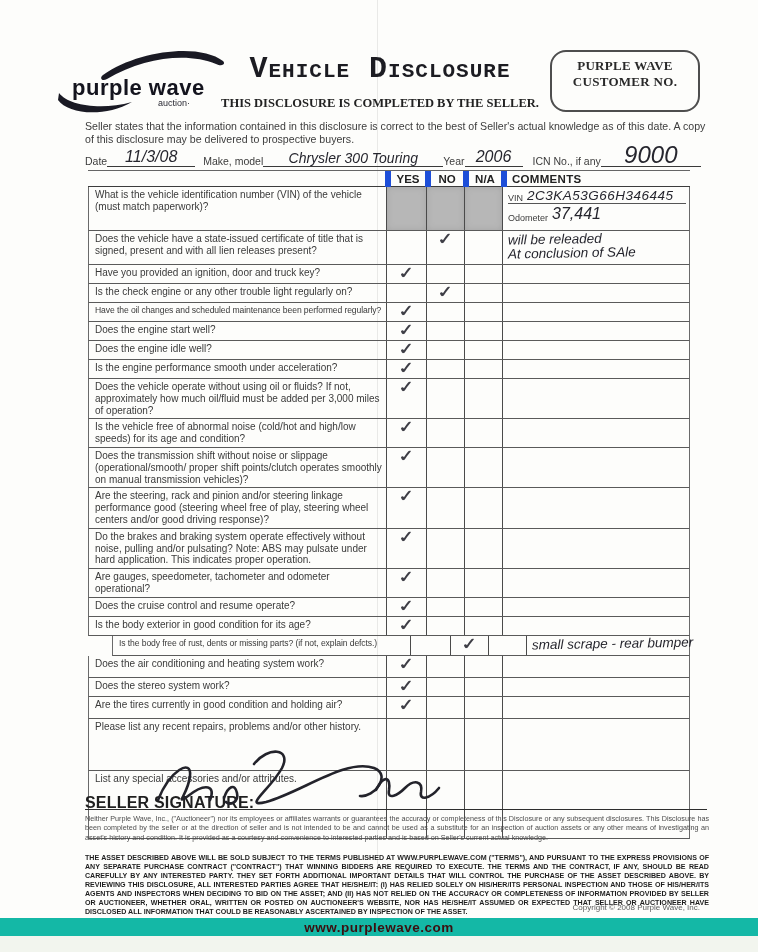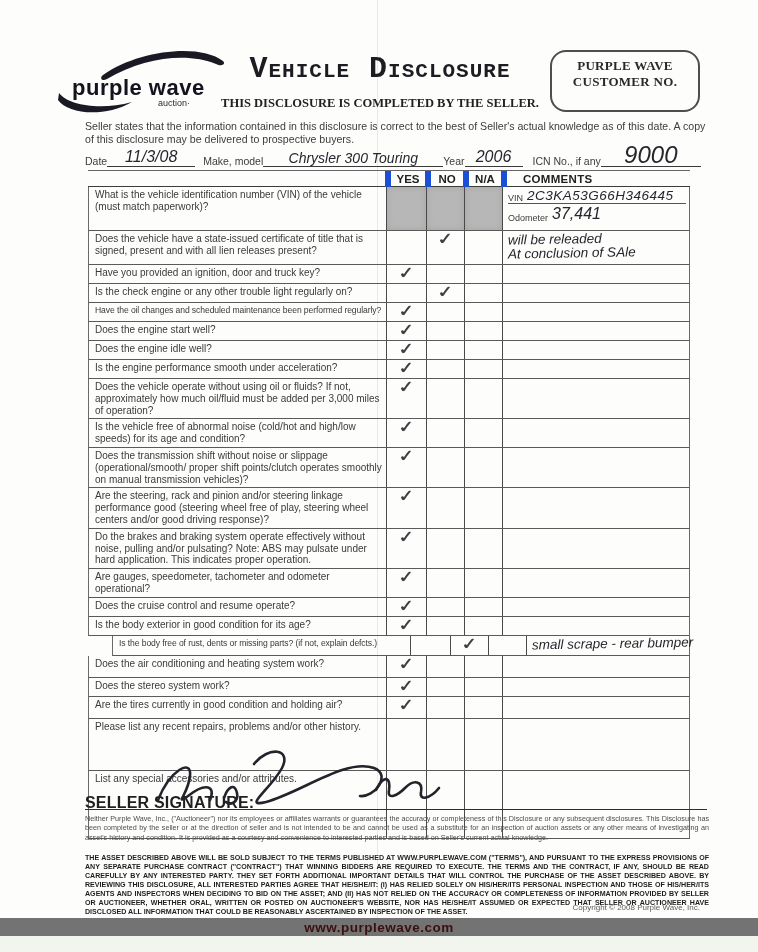--- a/index.html
+++ b/index.html
@@ -32,21 +32,21 @@
   .v-make { width:180px; font-size:14px; }
   .v-year { width:58px; font-size:16px; }
   .v-icn  { width:100px; font-size:24px; line-height:22px; }
 
   
   .vtable { position:absolute; left:88px; top:170px; width:602px; }
   .thead { display:grid; grid-template-columns:297px 40px 38px 38px 1fr; border-top:1px solid #666;
            border-bottom:1.5px solid #3c3c3c; height:17px; }
   .hcell { border-left:6px solid #1d4ed8; font-weight:bold; font-size:11.5px; color:#222;
            text-align:center; line-height:16px; }
-  .hcom { text-align:left; padding-left:16px; letter-spacing:0.3px; }
+  .hcom { text-align:left; padding-left:5px; letter-spacing:0.3px; }
   .trow { display:grid; grid-template-columns:297px 40px 38px 38px 1fr;
           border-bottom:1px solid #5a5a5a; border-left:1px solid #6a6a6a; border-right:1px solid #6a6a6a; }
   .qcell { padding:2px 4px 2px 6px; font-size:10px; line-height:11.8px; color:#3a3a3a; }
   .trow.small .qcell { font-size:8.6px; line-height:10px; letter-spacing:-0.1px; }
   .acell { border-left:1px solid #4a4a4a; text-align:center; position:relative; }
   .acell.shaded { background:#b7b7b7; box-shadow:inset 0 0 6px #a5a5a5; }
   .mcell { border-left:1px solid #4a4a4a; padding:1px 3px 0 5px; overflow:visible; }
   .chk { display:inline-block; font-size:15px; font-weight:bold; color:#3e3e46;
          transform:rotate(-6deg) scaleX(1.25); position:relative; top:-1px; }
   .vinline { display:flex; align-items:flex-end; border-bottom:1px solid #555; margin-bottom:1px; }
@@ -61,21 +61,21 @@
   .siglabel { position:absolute; left:85px; top:794px; font-size:16px; font-weight:bold; color:#1f1f1f; letter-spacing:0.2px; }
   .sigsvg { position:absolute; left:150px; top:742px; width:300px; height:75px; }
   .legal1 { position:absolute; left:85px; top:814px; width:624px; font-size:7.2px; line-height:9.4px;
             color:#4c4c4c; text-align:justify; }
   .legal2 { position:absolute; left:85px; top:854px; width:624px; font-size:7.1px; line-height:9px;
             color:#1e1e1e; font-weight:bold; text-align:justify; }
   .copyright { position:absolute; right:58px; top:903px; font-family:Liberation Sans, sans-serif;
                font-size:8px; color:#5d5d5d; }
 
   
-  .footbar { position:absolute; left:0; top:918px; width:758px; height:18px; background:#737373;
+  .footbar { position:absolute; left:0; top:918px; width:758px; height:18px; background:#14b8a6;
              text-align:center; }
   .footbar span { font-size:13.5px; font-weight:bold; color:#3c0f10; line-height:18px; letter-spacing:0.5px; }
   .bottomstrip { position:absolute; left:0; top:936px; width:758px; height:16px; background:#f2f5ee; }
 </style>
 </head>
 <body>
 
 <div id="paper">
   <div class="foldline"></div>
 

